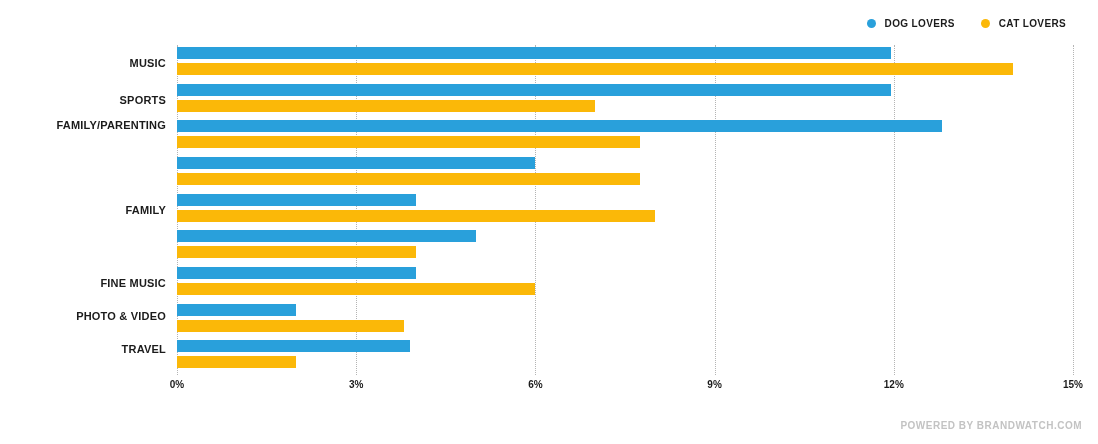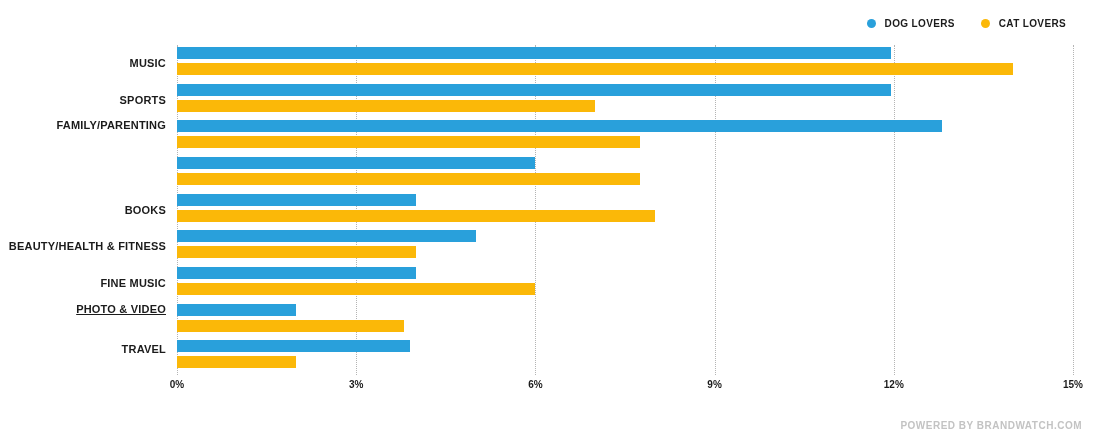--- a/index.html
+++ b/index.html
@@ -152,24 +152,23 @@
       <span class="legend-dot" style="background: rgb(251, 184, 8);"></span>
       <span class="legend-label">CAT LOVERS</span>
     </div>
   </div>
 
 <div id="chart">
   <div id="ylabels">
       <div class="cat-label" style="top: 0px; height: 36.6667px; line-height: 36.6667px;">MUSIC</div>
       <div class="cat-label" style="top: 36.6667px; height: 36.6667px; line-height: 36.6667px;">SPORTS</div>
       <div class="cat-label" style="top: 62px; height: 36.6667px; line-height: 36.6667px;">FAMILY/PARENTING</div>
-      <div class="cat-label" style="top: 146.667px; height: 36.6667px; line-height: 36.6667px;">BOOKS</div>
-      <div class="cat-label" style="top: 183.333px; height: 36.6667px; line-height: 36.6667px;">BEAUTY/HEALTH &amp; FITNESS</div>
+      <div class="cat-label" style="top: 146.667px; height: 36.6667px; line-height: 36.6667px;">FAMILY</div>
       <div class="cat-label" style="top: 220px; height: 36.6667px; line-height: 36.6667px;">FINE MUSIC</div>
-      <div class="cat-label" style="top: 246px; height: 36.6667px; line-height: 36.6667px; text-decoration: underline;">PHOTO &amp; VIDEO</div>
+      <div class="cat-label" style="top: 253px; height: 36.6667px; line-height: 36.6667px;">PHOTO &amp; VIDEO</div>
       <div class="cat-label" style="top: 286px; height: 36.6667px; line-height: 36.6667px; padding-left: 28px;">TRAVEL</div>
     </div>
   <div id="plot">
       <div class="gridline" style="left: 0px;"></div>
       <div class="gridline" style="left: 179.2px;"></div>
       <div class="gridline" style="left: 358.4px;"></div>
       <div class="gridline" style="left: 537.6px;"></div>
       <div class="gridline" style="left: 716.8px;"></div>
       <div class="gridline" style="left: 896px;"></div>
       <div class="row" style="top: 0px; height: 36.6667px;">

